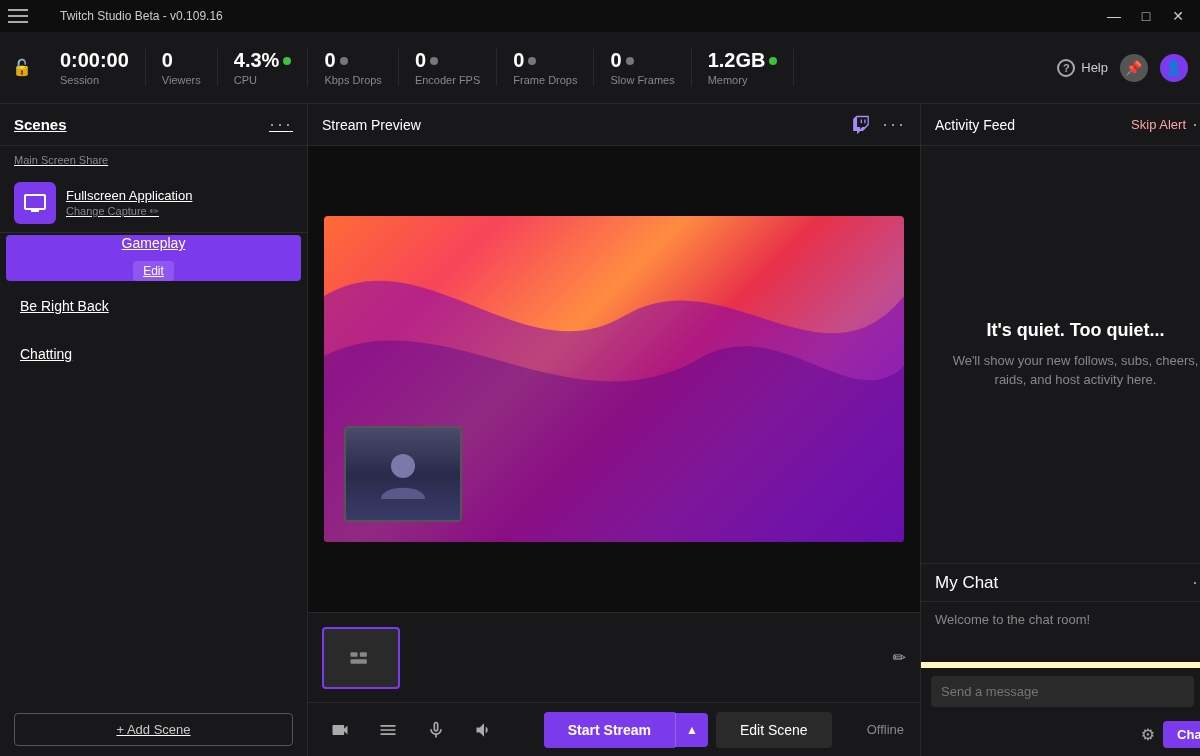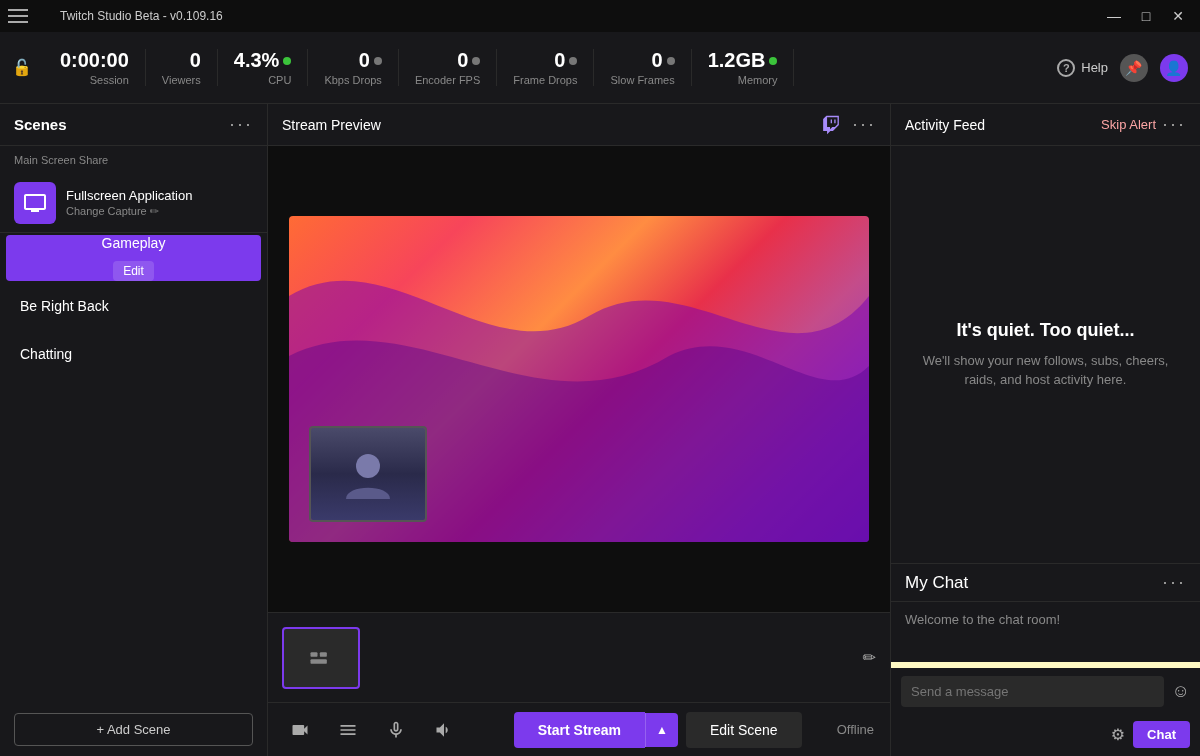--- a/index.html
+++ b/index.html
@@ -75,21 +75,21 @@
       background: #aaa;
     }
     .lock-icon {
       margin-right: 12px;
       font-size: 16px;
       color: #aaa;
     }
     .stat-item {
       display: flex;
       flex-direction: column;
-      align-items: flex-end;
+      align-items: flex-start;
       padding: 0 16px;
       border-right: 1px solid #2a2a2a;
     }
     .stat-item:last-of-type { border-right: none; }
     .stat-value {
       font-size: 20px;
       font-weight: 600;
       color: #fff;
       display: flex;
       align-items: center;
@@ -150,26 +150,27 @@
 
     
     .main-layout {
       display: flex;
       flex: 1;
       overflow: hidden;
     }
 
     
     .sidebar {
-      width: 268px;
+      width: 308px;
       background: #18181b;
       border-right: 1px solid #2a2a2a;
       display: flex;
       flex-direction: column;
       flex-shrink: 0;
+      text-decoration: underline;
     }
     .sidebar-header {
       display: flex;
       align-items: center;
       justify-content: space-between;
       padding: 10px 14px;
       border-bottom: 1px solid #2a2a2a;
     }
     .sidebar-title {
       font-size: 15px;

